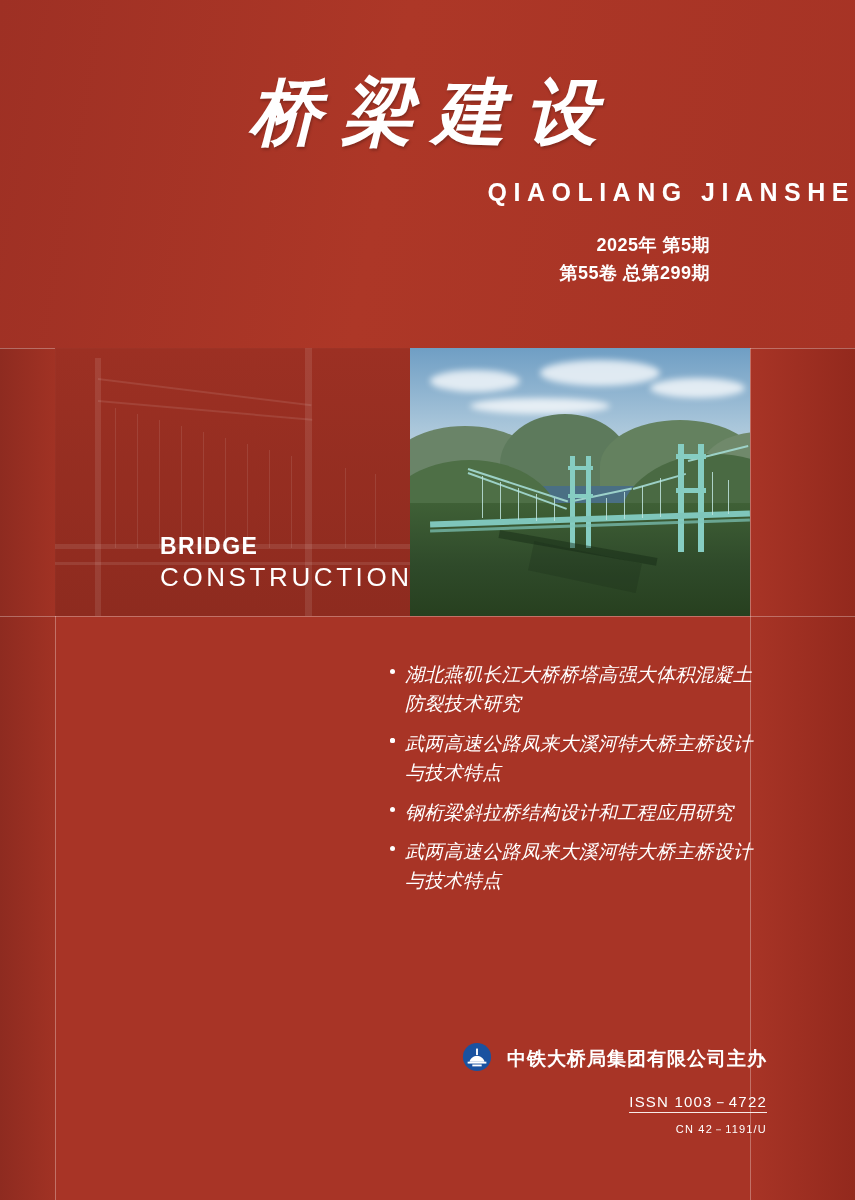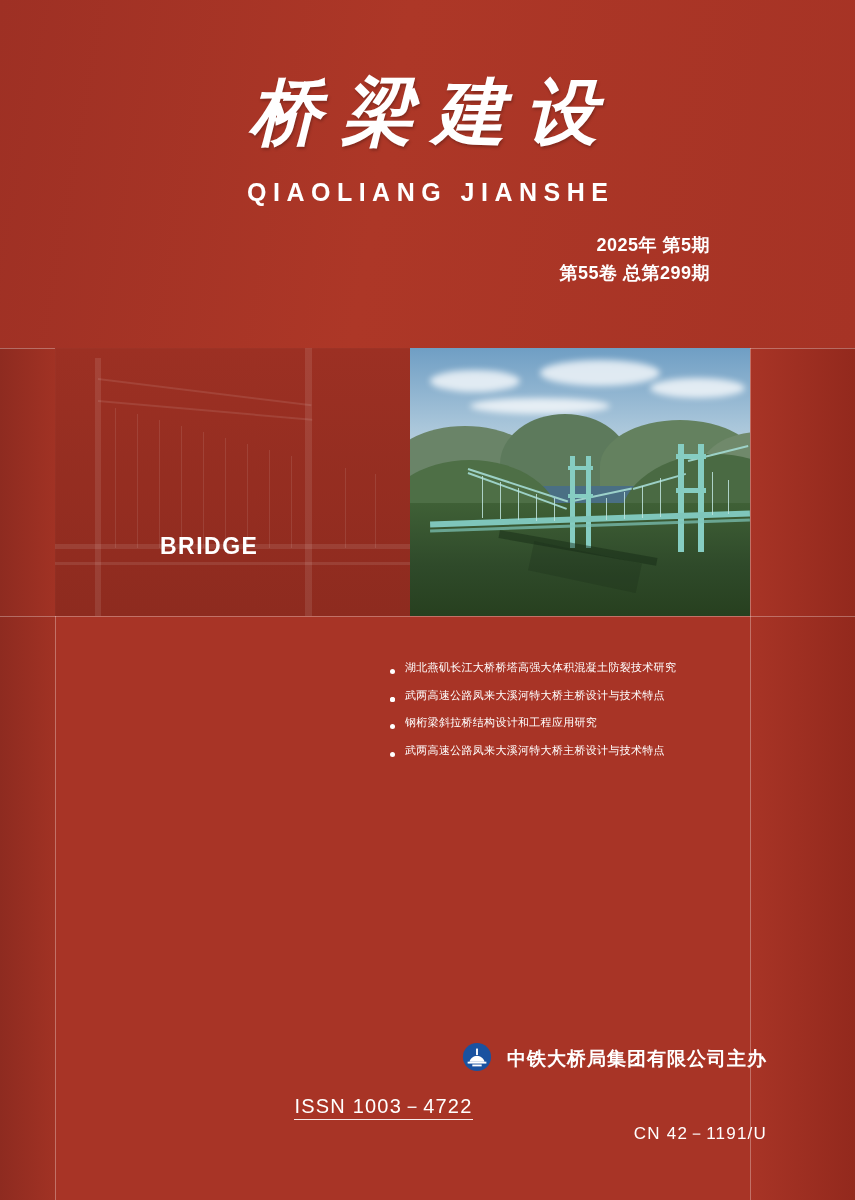--- a/index.html
+++ b/index.html
@@ -73,21 +73,21 @@
     text-indent: 20px;
     font-style: italic;
     line-height: 1.1;
     text-shadow: 1px 2px 3px rgba(0,0,0,0.25);
   }
   .title-pinyin {
     position: absolute;
     top: 178px;
     left: 0;
     right: 0;
-    text-align: center;
+    text-align: right;
     color: #ffffff;
     font-size: 25px;
     font-weight: bold;
     letter-spacing: 6.5px;
     text-indent: 6.5px;
   }
   .issue-block {
     position: absolute;
     right: 145px;
     top: 232px;
@@ -197,24 +197,25 @@
     position: absolute;
     left: 388px;
     top: 660px;
     width: 380px;
     color: #ffffff;
   }
   .toc-item {
     position: relative;
     padding-left: 17px;
     margin-bottom: 11px;
-    font-size: 11px;
+    font-size: 19px;
     line-height: 1.52;
     letter-spacing: 0.3px;
     font-family: "DejaVu Sans", sans-serif;
+    font-style: italic;
   }
   .toc-item .dot {
     position: absolute;
     left: 2px;
     top: 9px;
     width: 5px;
     height: 5px;
     border-radius: 50%;
     background: #ffffff;
   }
@@ -237,37 +238,37 @@
     vertical-align: -7px;
     width: 30px;
     height: 30px;
     margin-right: 9px;
   }
   .issn {
     position: absolute;
     left: 0;
     right: 88px;
     top: 1093px;
-    text-align: center;
-    color: #ffffff;
-    font-size: 20px;
+    text-align: right;
+    color: #ffffff;
+    font-size: 15px;
     letter-spacing: 1.2px;
   }
   .issn .u {
     border-bottom: 1px solid rgba(255,255,255,0.9);
     padding-bottom: 2px;
   }
   .cn {
     position: absolute;
     left: 0;
     right: 88px;
     top: 1122px;
     text-align: right;
     color: #ffffff;
-    font-size: 17px;
+    font-size: 11px;
     letter-spacing: 1.2px;
   }
 </style>
 </head>
 <body>
 
 <div class="cover">
 
   <div class="bg-band band-left"></div>
   <div class="bg-band band-right"></div>
@@ -354,20 +355,21 @@
       <div class="hanger" style="left:250px; top:130px; height:39px;"></div>
       <div class="hanger" style="left:302px; top:124px; height:43px;"></div>
       <div class="hanger" style="left:318px; top:132px; height:34px;"></div>
 
       <div class="shadow" style="left:88px; top:196px; width:160px; height:8px; transform: rotate(10deg);"></div>
       <div class="shadow" style="left:120px; top:204px; width:110px; height:30px; opacity:0.5; transform: rotate(12deg);"></div>
     </div>
 
     <div class="brand-en">
       <div class="b1">BRIDGE</div>
+      <div class="b2">CONSTRUCTION</div>
     </div>
   </div>
 
   <div class="contents">
     <div class="toc-item">
       <span class="dot"></span>
       <span>湖北燕矶长江大桥桥塔高强大体积混凝土防裂技术研究</span>
     </div>
     <div class="toc-item">
       <span class="dot"></span>

